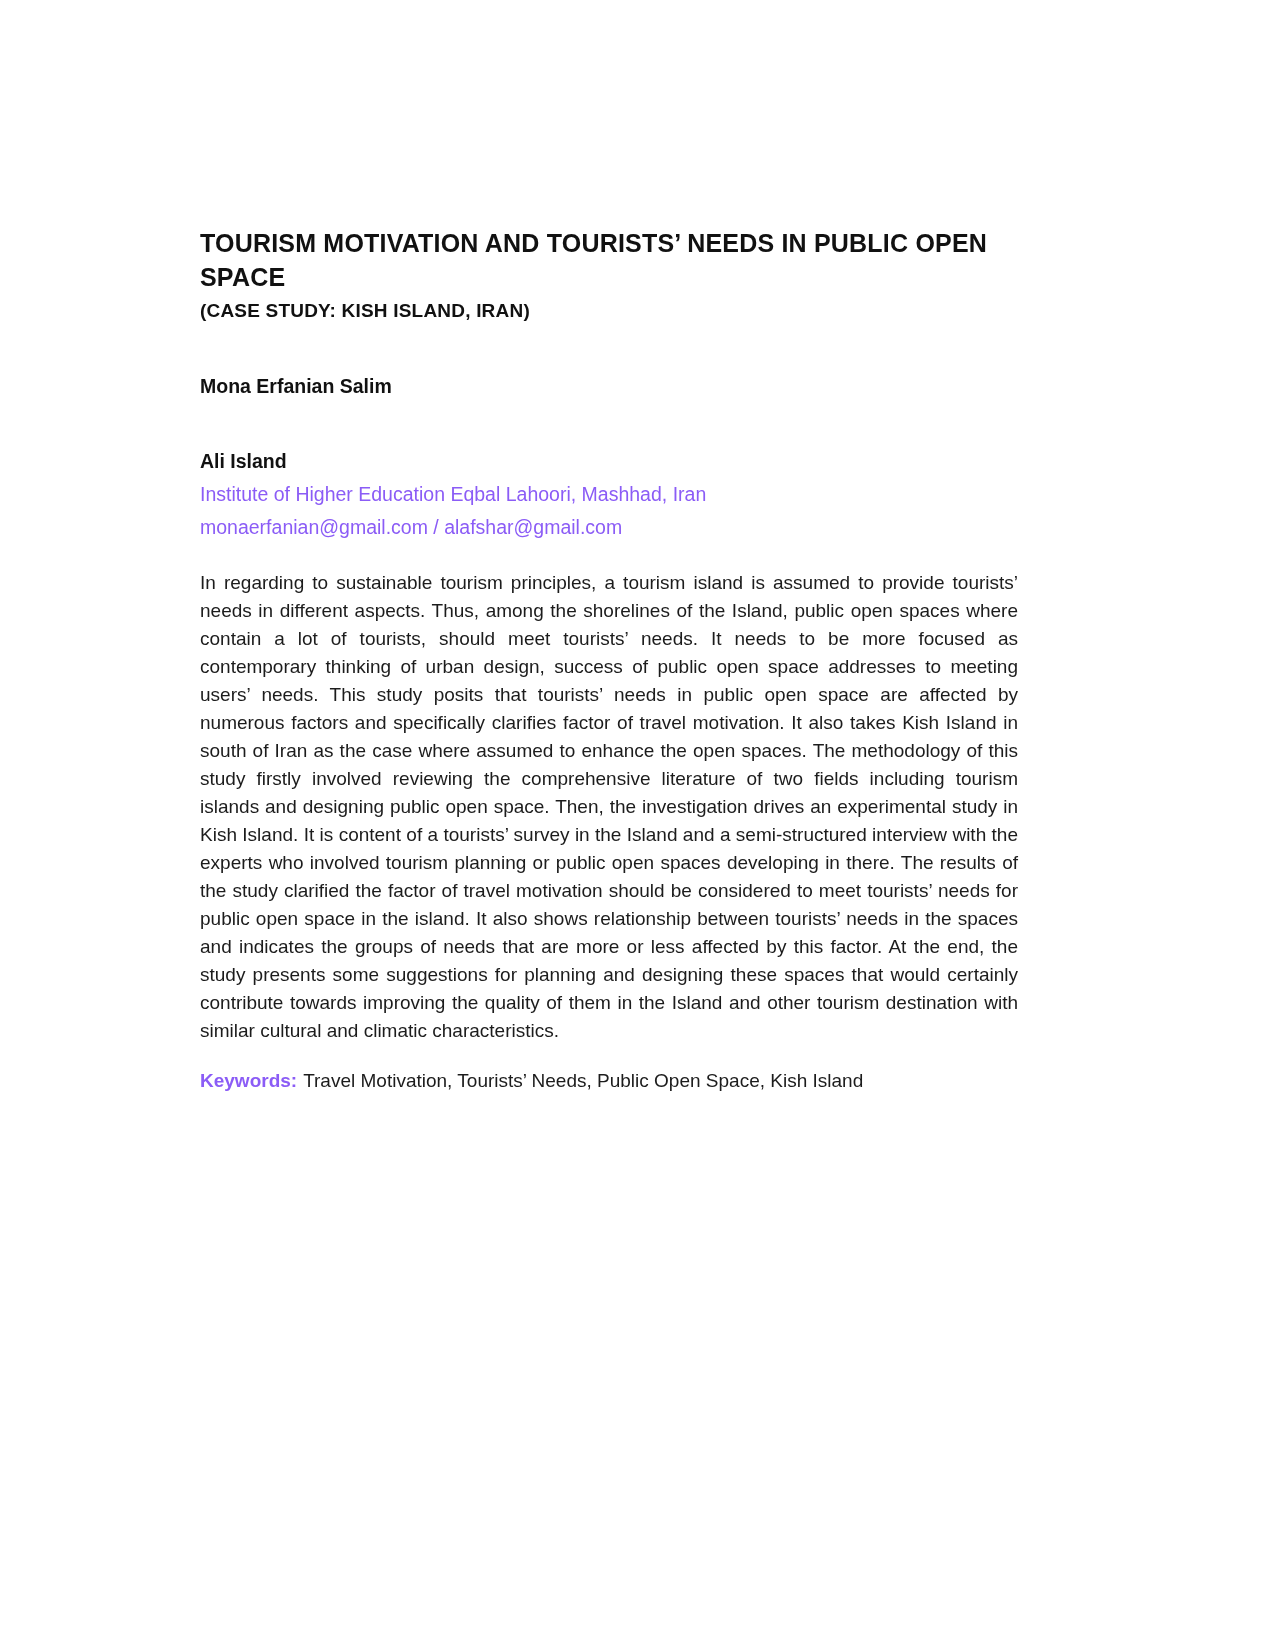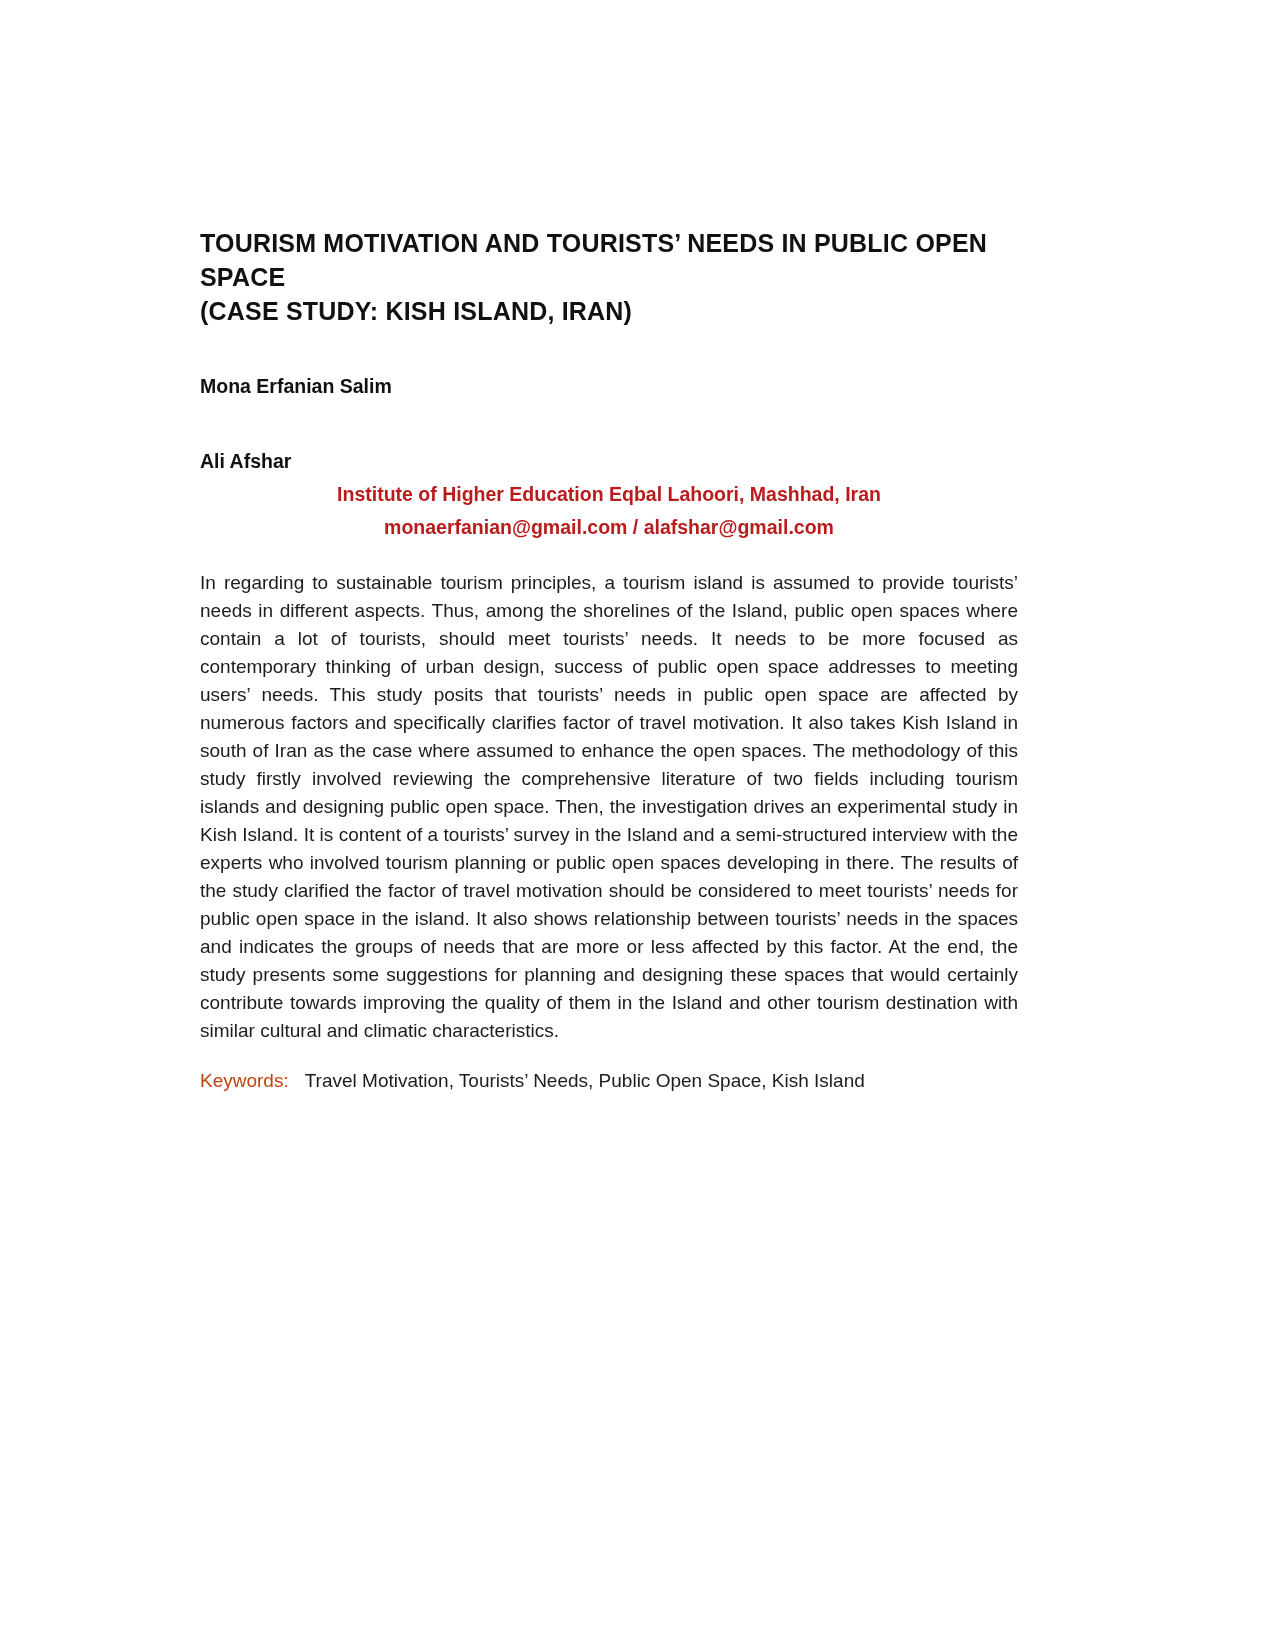--- a/index.html
+++ b/index.html
@@ -26,58 +26,57 @@
   .title {
     margin: 0;
     font-size: 25px;
     line-height: 34px;
     font-weight: bold;
     letter-spacing: 0.2px;
     color: #111111;
   }
   .subtitle {
     margin: 0;
-    font-size: 25px;
+    font-size: 19px;
     line-height: 34px;
     font-weight: bold;
     letter-spacing: 0.2px;
     color: #111111;
   }
   .author-block {
     margin-top: 28px;
     font-size: 19.5px;
     line-height: 33px;
   }
   .author-name {
     font-weight: bold;
     color: #111111;
     margin-top: 42px;
   }
   .affiliation, .emails {
-    font-weight: bold;
-    color: #b91c1c;
-    text-align: center;
+    font-weight: normal;
+    color: #8b5cf6;
   }
   .abstract {
     margin: 25px 0 0 0;
     font-size: 19px;
     line-height: 28px;
     text-align: justify;
     color: #1c1c1c;
   }
   .keywords {
     margin: 22px 0 0 0;
     font-size: 19px;
     line-height: 28px;
     color: #1c1c1c;
   }
   .kw-label {
-    font-weight: normal;
-    color: #c2410c;
-    margin-right: 16px;
+    font-weight: bold;
+    color: #8b5cf6;
+    margin-right: 6px;
   }
   .footer {
     position: absolute;
     top: 1466px;
     right: 242px;
     display: flex;
     align-items: center;
     white-space: nowrap;
     justify-content: space-between;
   }
@@ -104,21 +103,21 @@
 </head>
 <body>
 
 <div class="page">
   <main class="content">
     <h1 class="title">TOURISM MOTIVATION AND TOURISTS’ NEEDS IN PUBLIC OPEN SPACE</h1>
     <div class="subtitle">(CASE STUDY: KISH ISLAND, IRAN)</div>
 
     <div class="author-block">
       <div class="author-name">Mona Erfanian Salim</div>
-      <div class="author-name">Ali Afshar</div>
+      <div class="author-name">Ali Island</div>
       <div class="affiliation">Institute of Higher Education Eqbal Lahoori, Mashhad, Iran</div>
       <div class="emails">monaerfanian@gmail.com / alafshar@gmail.com</div>
     </div>
 
     <p class="abstract">In regarding to sustainable tourism principles, a tourism island is assumed to provide tourists’ needs in different aspects. Thus, among the shorelines of the Island, public open spaces where contain a lot of tourists, should meet tourists’ needs. It needs to be more focused as contemporary thinking of urban design, success of public open space addresses to meeting users’ needs. This study posits that tourists’ needs in public open space are affected by numerous factors and specifically clarifies factor of travel motivation. It also takes Kish Island in south of Iran as the case where assumed to enhance the open spaces. The methodology of this study firstly involved reviewing the comprehensive literature of two fields including tourism islands and designing public open space. Then, the investigation drives an experimental study in Kish Island. It is content of a tourists’ survey in the Island and a semi-structured interview with the experts who involved tourism planning or public open spaces developing in there. The results of the study clarified the factor of travel motivation should be considered to meet tourists’ needs for public open space in the island. It also shows relationship between tourists’ needs in the spaces and indicates the groups of needs that are more or less affected by this factor. At the end, the study presents some suggestions for planning and designing these spaces that would certainly contribute towards improving the quality of them in the Island and other tourism destination with similar cultural and climatic characteristics.</p>
 
     <p class="keywords">
       <span class="kw-label">Keywords:</span><span class="kw-text">Travel Motivation, Tourists’ Needs, Public Open Space, Kish Island</span>
     </p>
   </main>

